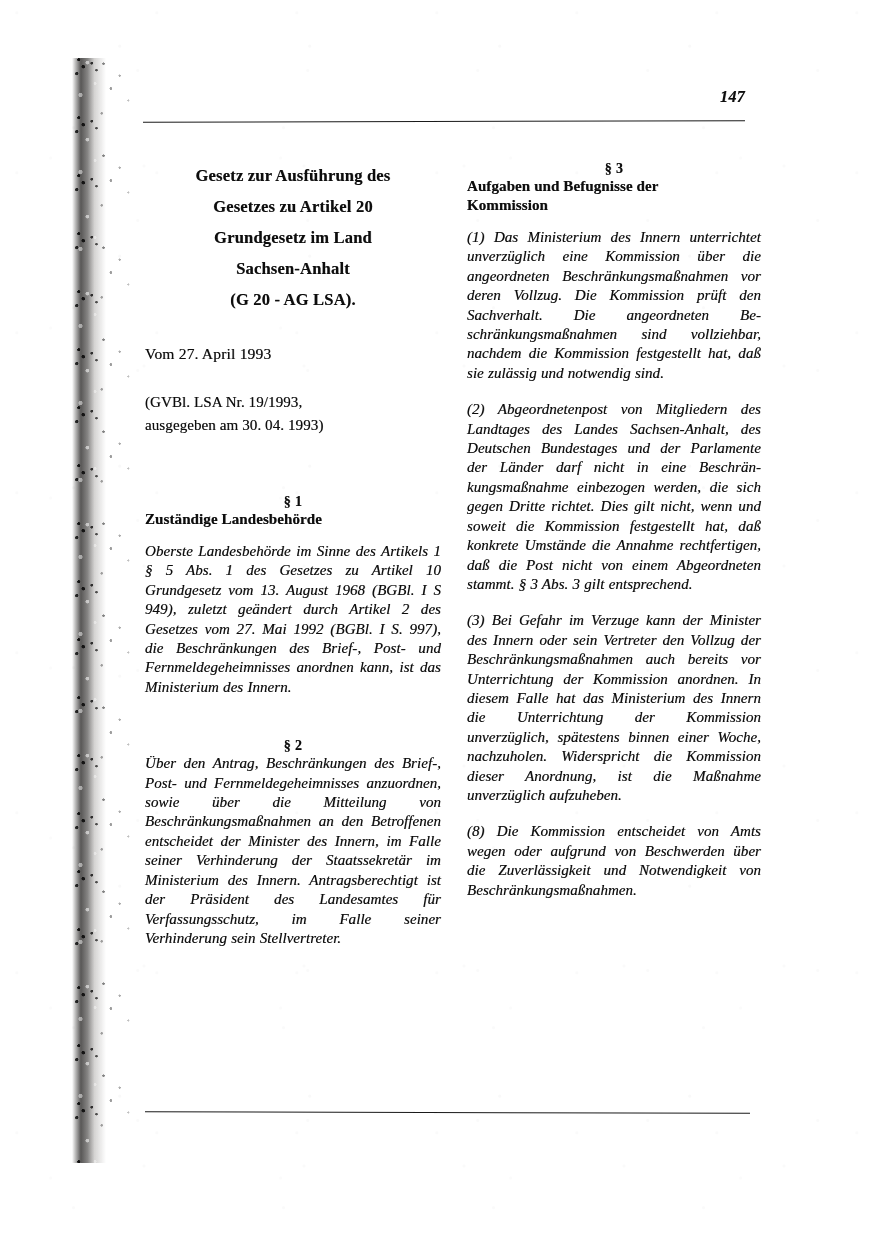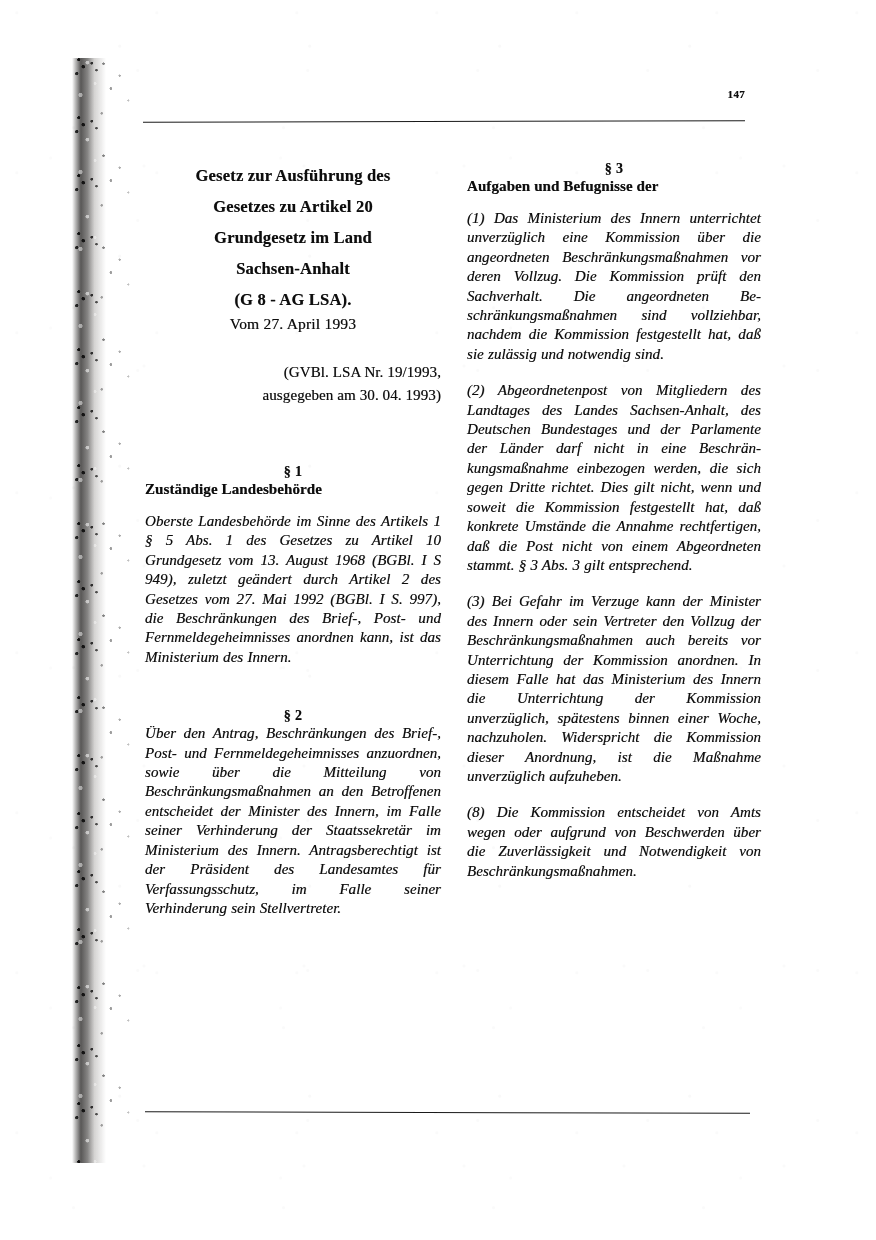--- a/index.html
+++ b/index.html
@@ -91,23 +91,24 @@
       radial-gradient(circle at 8% 58%, rgba(0,0,0,.40) 0 1px, transparent 1.5px);
     background-size: 46px 92px;
     opacity: .85;
   }
 
   
   #page-number {
     position: absolute;
     right: 131px;
     top: 88px;
-    font-size: 11px;
+    font-size: 16px;
     font-weight: bold;
     letter-spacing: .3px;
+    font-style: italic;
   }
   #header-rule {
     position: absolute;
     left: 143px;
     top: 121px;
     width: 602px;
     height: 0;
     border-top: 1.6px solid #1a1a1a;
     transform: rotate(-0.12deg);
   }
@@ -141,26 +142,27 @@
     text-align: center;
     font-weight: bold;
     font-size: 16.5px;
     line-height: 31px;
     letter-spacing: .2px;
     margin: 0 0 0 0;
   }
   .title-line { display: block; }
 
   .doc-date {
-    text-align: center;
+    text-align: left;
     font-size: 15.5px;
+    margin-top: 30px;
     letter-spacing: .2px;
   }
   .doc-source {
-    text-align: right;
+    text-align: left;
     font-size: 15px;
     line-height: 23px;
     margin-top: 28px;
     letter-spacing: .1px;
   }
   .doc-source .src-line { display: block; }
 
   .section { margin-top: 40px; }
   .section-num {
     text-align: center;
@@ -217,21 +219,21 @@
 
 <div id="columns">
 
   <div class="col" id="col-left">
 
     <div class="doc-title scan">
       <span class="title-line">Gesetz zur Ausführung des</span>
       <span class="title-line">Gesetzes zu Artikel 20</span>
       <span class="title-line">Grundgesetz im Land</span>
       <span class="title-line">Sachsen-Anhalt</span>
-      <span class="title-line">(G 8 - AG LSA).</span>
+      <span class="title-line">(G 20 - AG LSA).</span>
     </div>
 
     <div class="doc-date scan">Vom 27. April 1993</div>
 
     <div class="doc-source scan">
       <span class="src-line">(GVBl. LSA Nr. 19/1993,</span>
       <span class="src-line">ausgegeben am 30. 04. 1993)</span>
     </div>
 
     <div class="section heading-first">
@@ -248,20 +250,21 @@
     </div>
 
   </div>
 
   <div class="col" id="col-right">
 
     <div class="section">
       <div class="section-num scan">§ 3</div>
       <div class="section-title scan">
         <span class="st-line">Aufgaben und Befugnisse der</span>
+        <span class="st-line">Kommission</span>
       </div>
       <p class="body scan">(1) Das Ministerium des Innern unterrichtet unverzüglich eine Kommission über die angeordneten Beschränkungsmaßnahmen vor deren Vollzug. Die Kommission prüft den Sachverhalt. Die angeordneten Be­schränkungsmaßnahmen sind vollziehbar, nachdem die Kommission festgestellt hat, daß sie zulässig und notwendig sind.</p>
       <p class="body scan">(2) Abgeordnetenpost von Mitgliedern des Landtages des Landes Sachsen-Anhalt, des Deutschen Bundestages und der Parlamente der Länder darf nicht in eine Beschrän­kungsmaßnahme einbezogen werden, die sich gegen Dritte richtet. Dies gilt nicht, wenn und soweit die Kommission festge­stellt hat, daß konkrete Umstände die An­nahme rechtfertigen, daß die Post nicht von einem Abgeordneten stammt. § 3 Abs. 3 gilt entsprechend.</p>
       <p class="body scan">(3) Bei Gefahr im Verzuge kann der Mini­ster des Innern oder sein Vertreter den Vollzug der Beschränkungsmaßnahmen auch bereits vor Unterrichtung der Kom­mission anordnen. In diesem Falle hat das Ministerium des Innern die Unterrichtung der Kommission unverzüglich, spätestens binnen einer Woche, nachzuholen. Wider­spricht die Kommission dieser Anordnung, ist die Maßnahme unverzüglich aufzuheben.</p>
       <p class="body scan">(8) Die Kommission entscheidet von Amts wegen oder aufgrund von Beschwerden über die Zuverlässigkeit und Notwendigkeit von Beschränkungsmaßnahmen.</p>
     </div>
 
   </div>
 
 </div>

